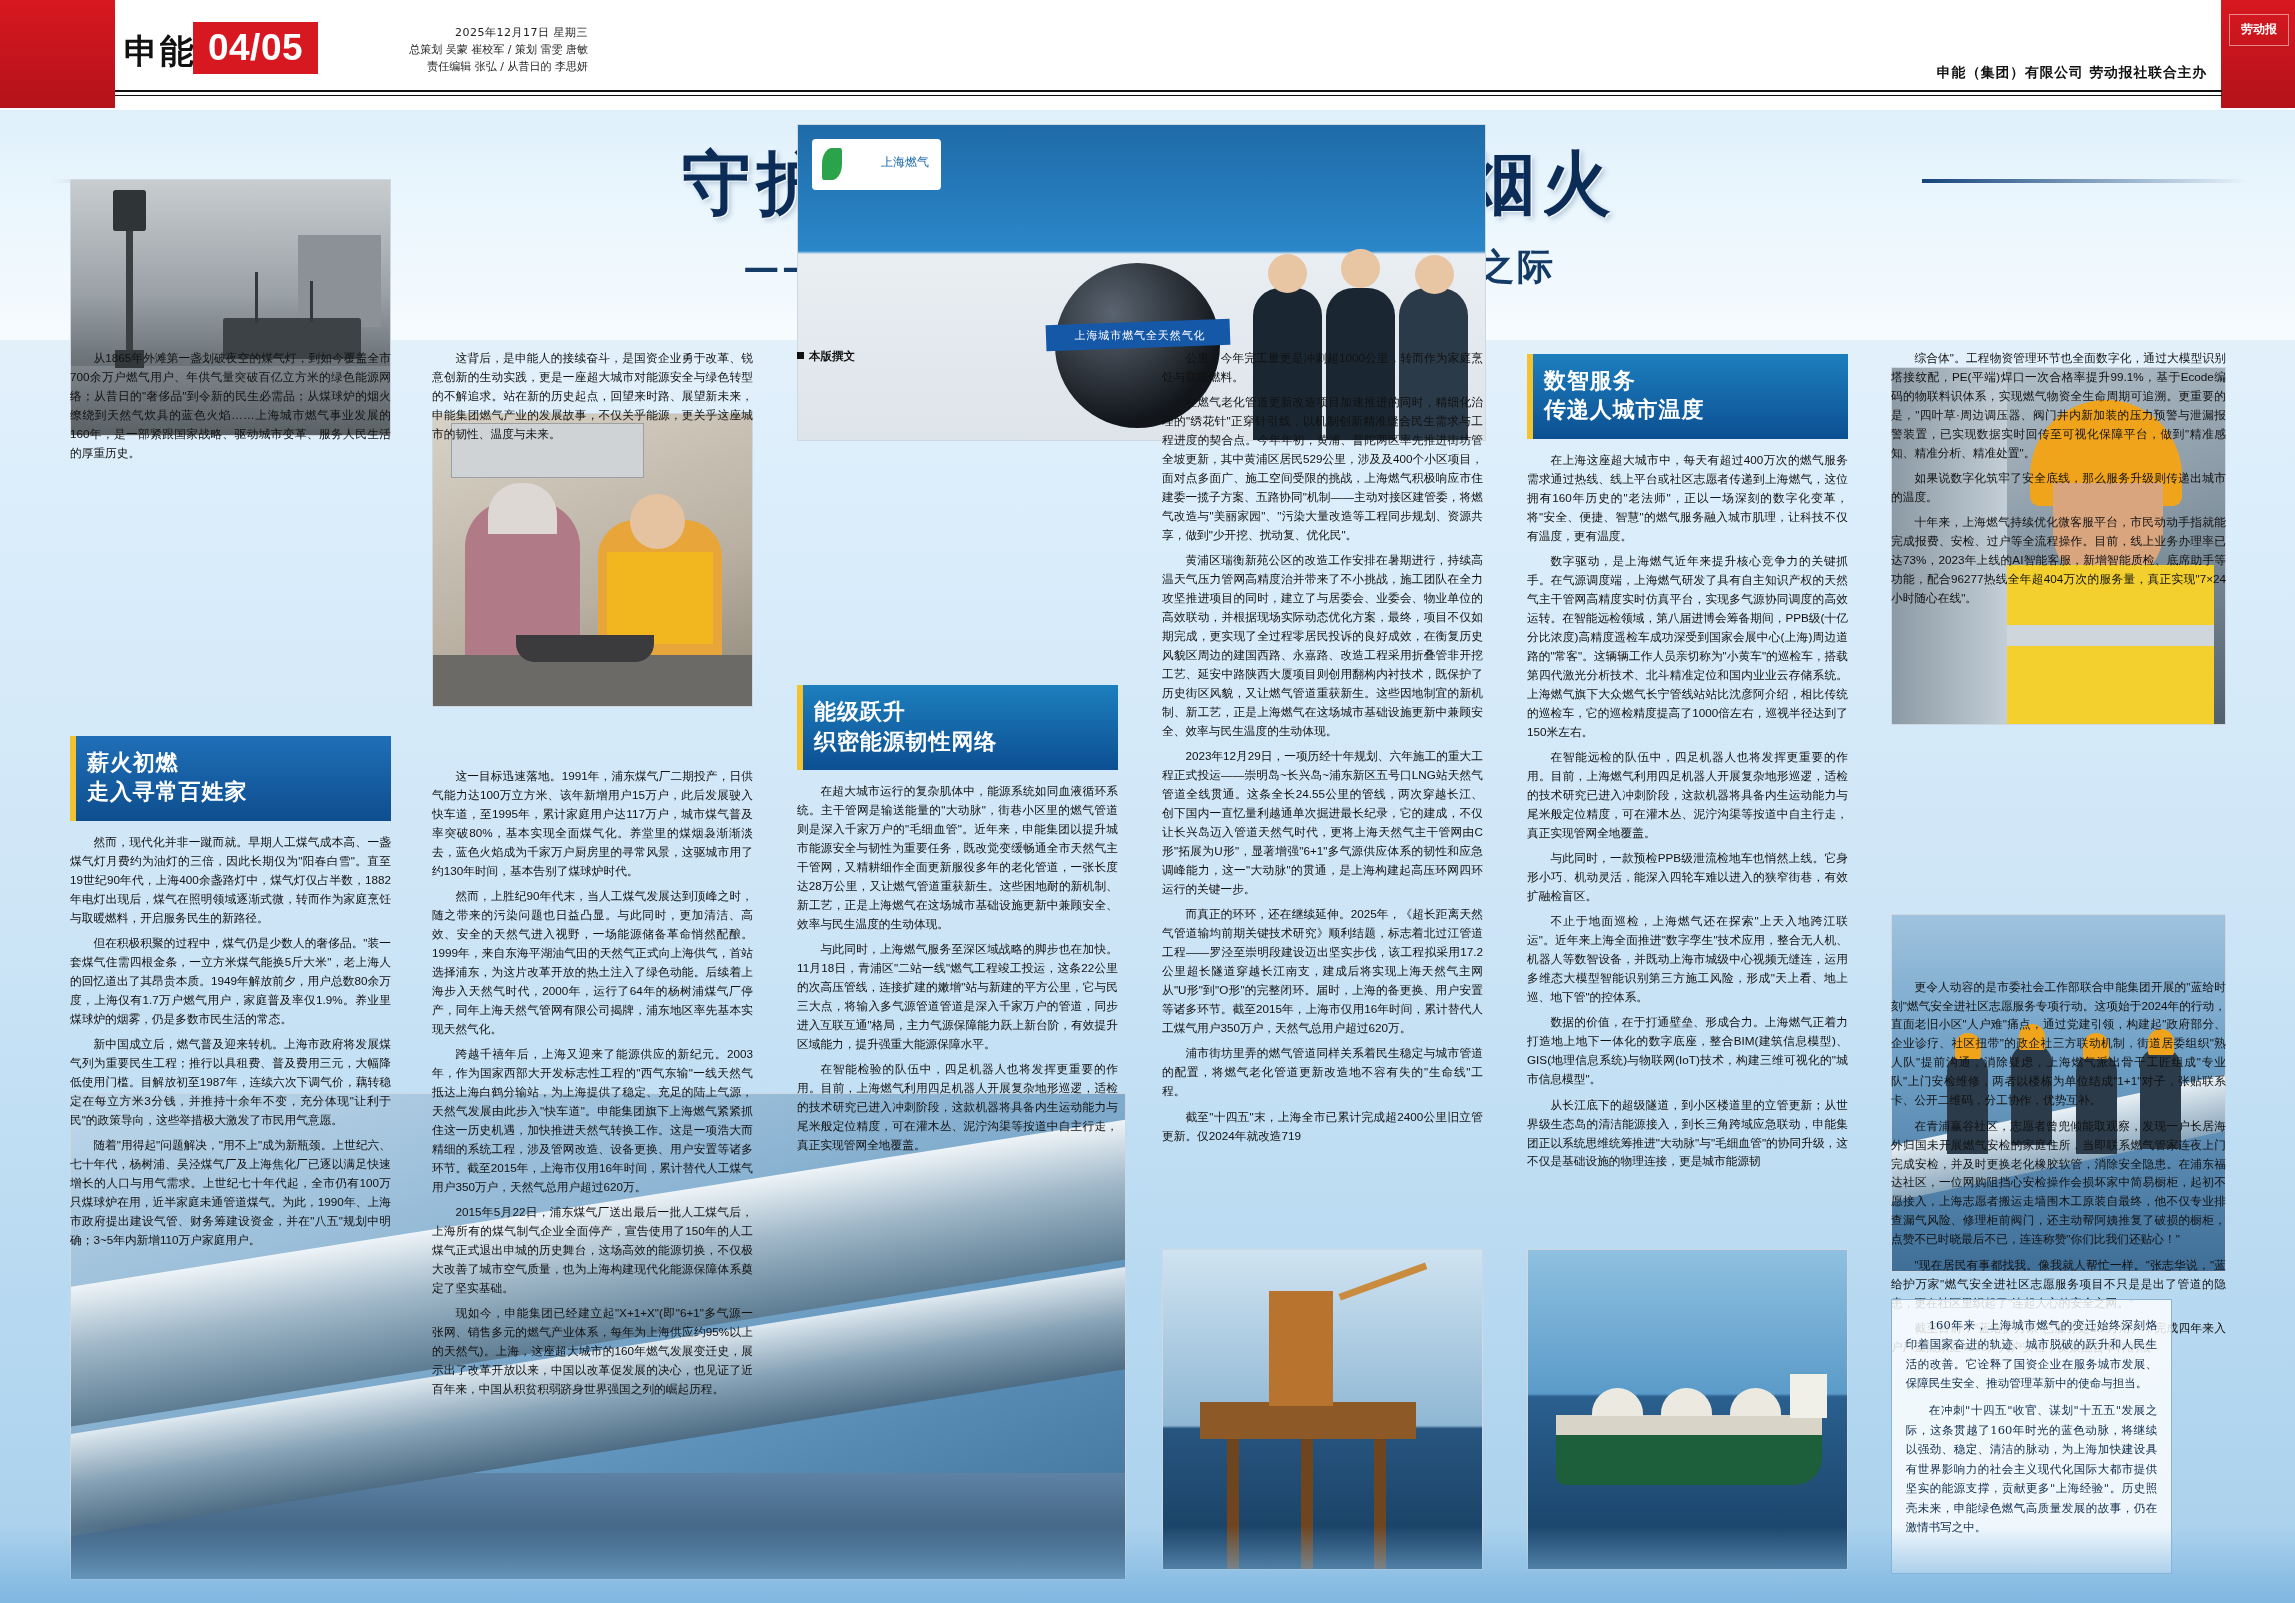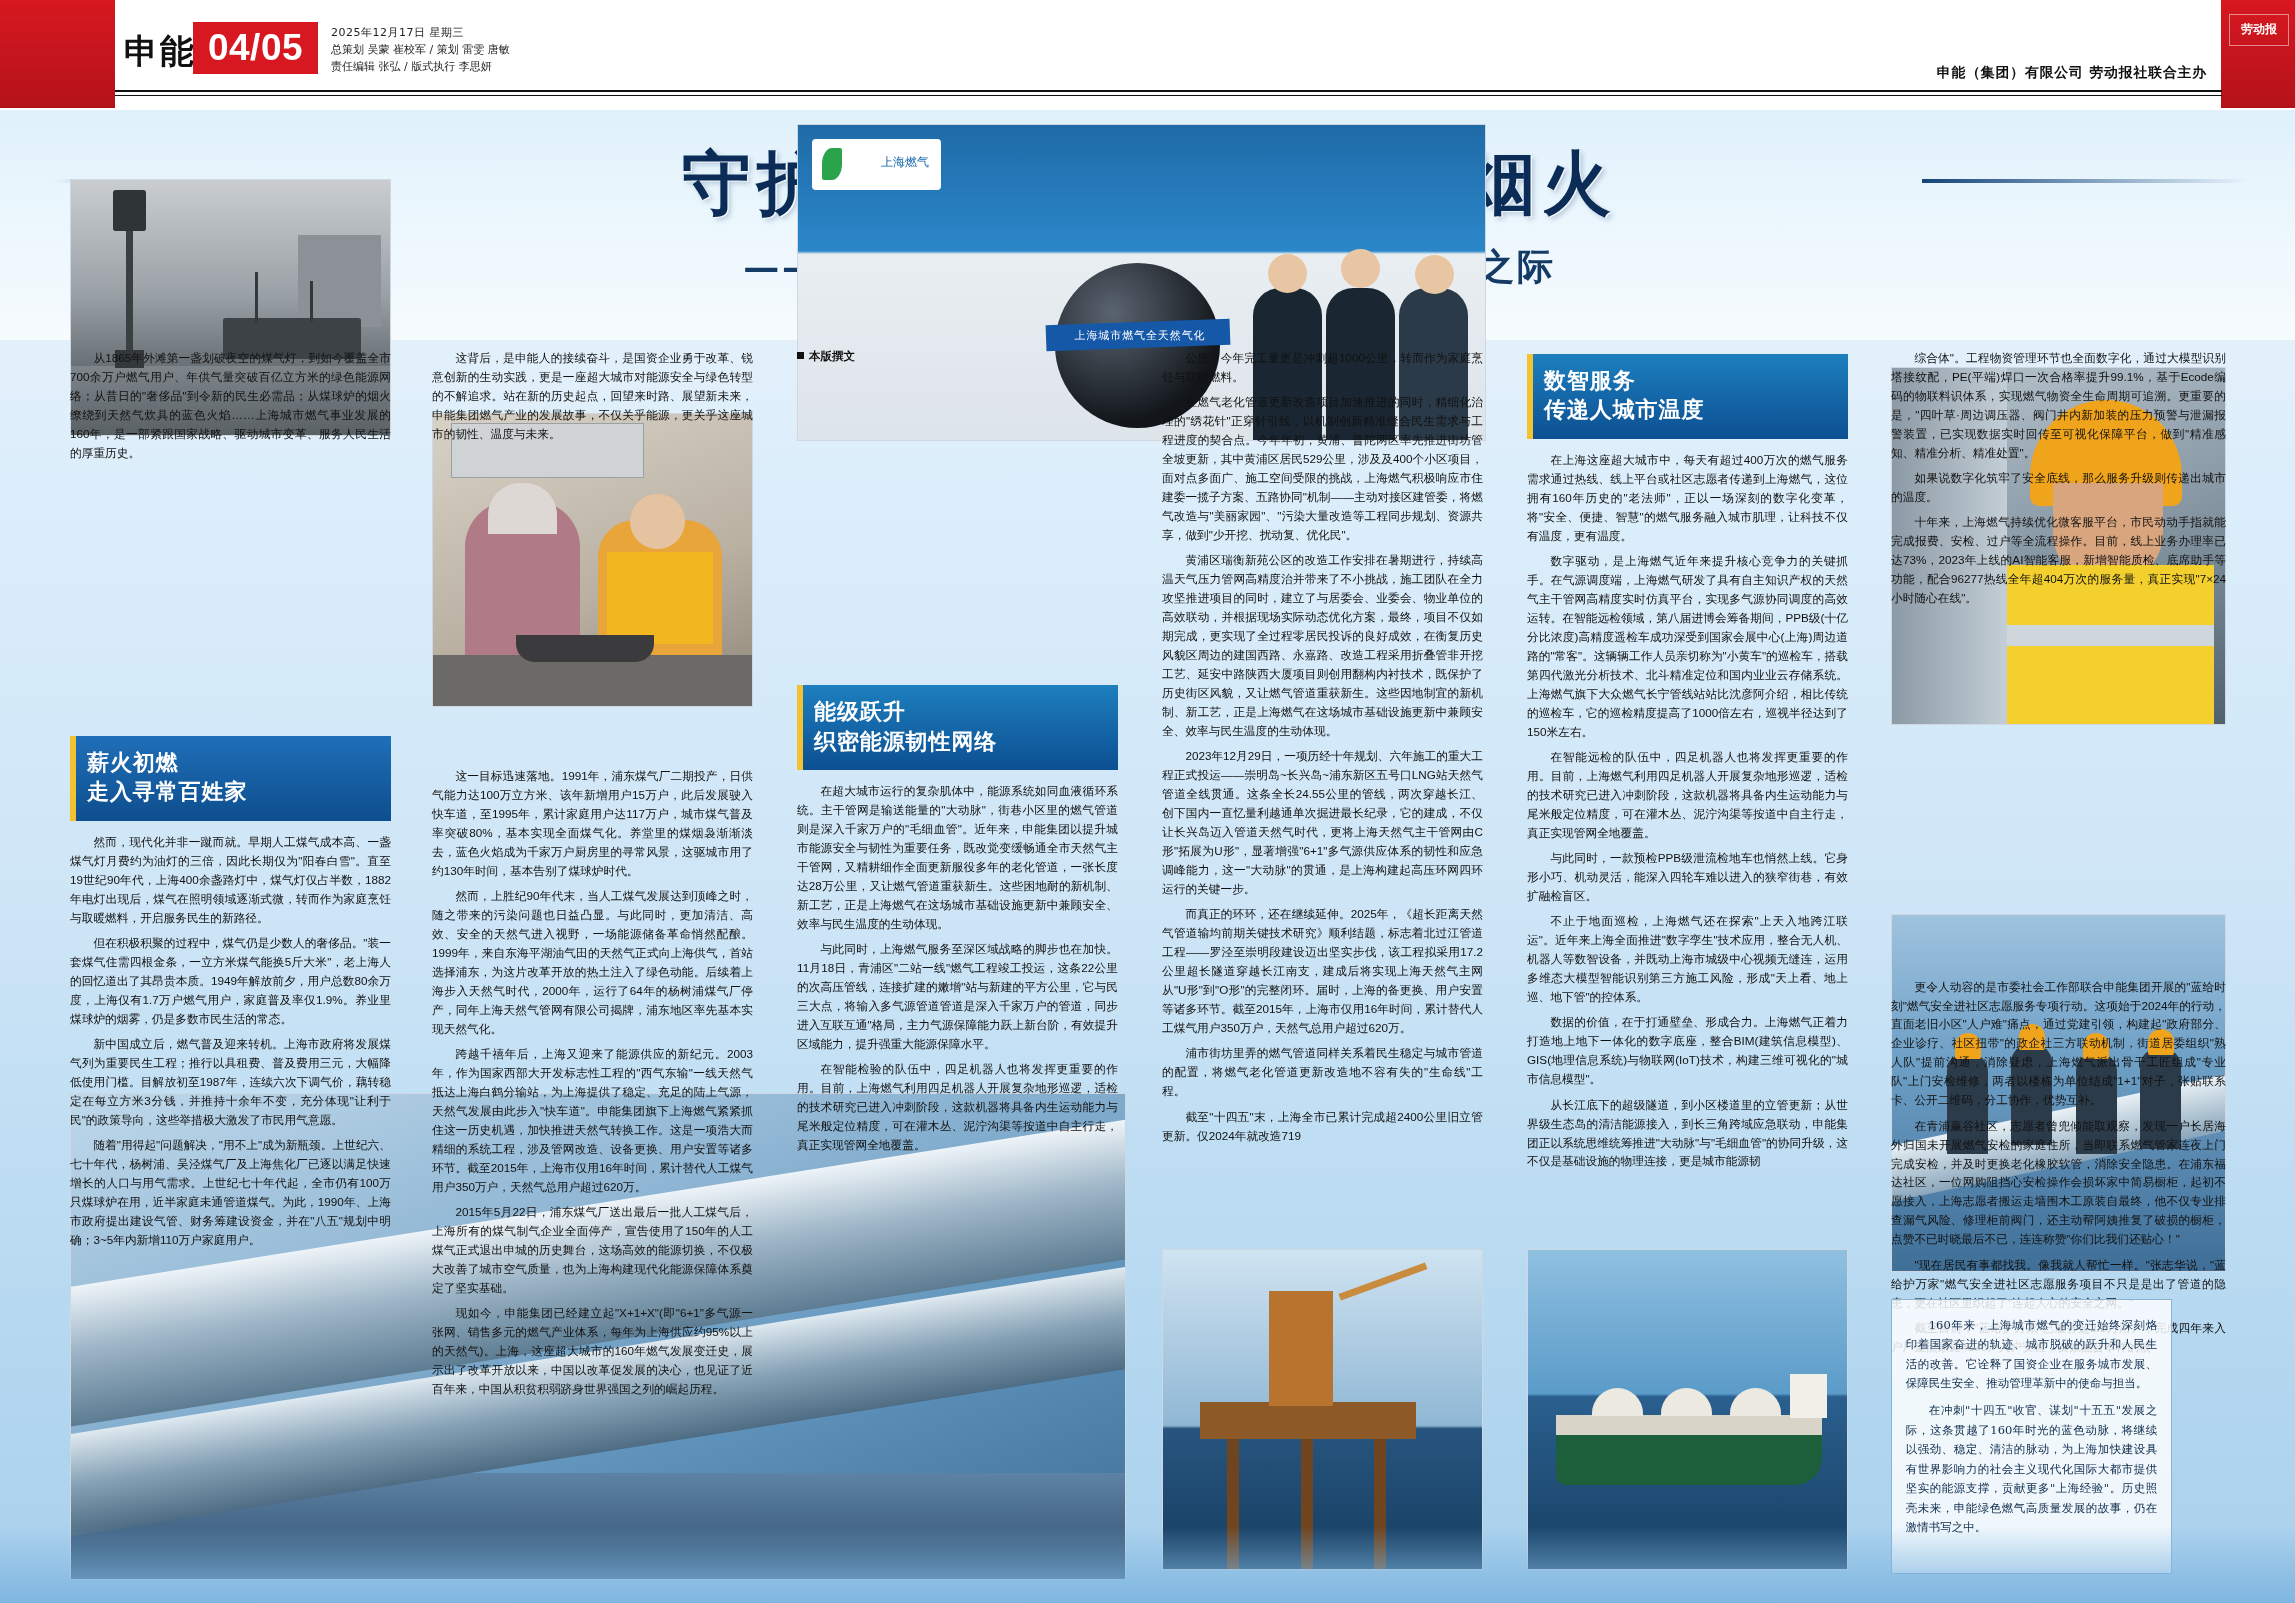--- a/index.html
+++ b/index.html
@@ -34,21 +34,21 @@
     font-size:34px; font-weight:bold; color:#111; letter-spacing:1.8px;
   }
   .mh-pagebox {
     position:absolute; left:193px; top:22px; width:125px; height:52px;
     background:#d71820; color:#fff; font-size:37px; font-weight:bold;
     display:flex; align-items:center; justify-content:center;
     font-family:"Liberation Sans",sans-serif; letter-spacing:0.5px;
   }
   .mh-meta {
     position:absolute; left:331px; top:24px; width:257px;
-    font-size:11px; color:#222; line-height:1.55;
+    font-size:11px; color:#222; line-height:1.55;text-align:right;
   }
   .mh-meta .l1 { letter-spacing:0.5px; }
   .mh-rule {
     position:absolute; left:115px; top:90px; width:2107px; height:2.3px;
     background:#111;
   }
   .mh-rule2 {
     position:absolute; left:115px; top:95px; width:2107px; height:0.9px;
     background:#111;
   }
@@ -232,21 +232,21 @@
 <div class="page">
 
   <div class="masthead">
     <div class="red-bar-left"></div>
     <div class="red-bar-right"></div>
     <div class="mh-title">申能</div>
     <div class="mh-pagebox">04/05</div>
     <div class="mh-meta">
       <div class="l1">2025年12月17日 星期三</div>
       <div>总策划 吴蒙  崔校军 / 策划 雷雯 唐敏</div>
-      <div>责任编辑 张弘 / 版式执行 李思妍</div>
+      <div>责任编辑 张弘 / 从昔日的 李思妍</div>
     </div>
     <div class="mh-rule"></div>
     <div class="mh-rule2"></div>
     <div class="mh-right-text">申能（集团）有限公司  劳动报社联合主办</div>
     <div class="mh-logo">劳动报</div>
   </div>
 
   <div class="headline-band"></div>
   <div class="hl-deco-l"></div>
   <div class="hl-deco-r"></div>

